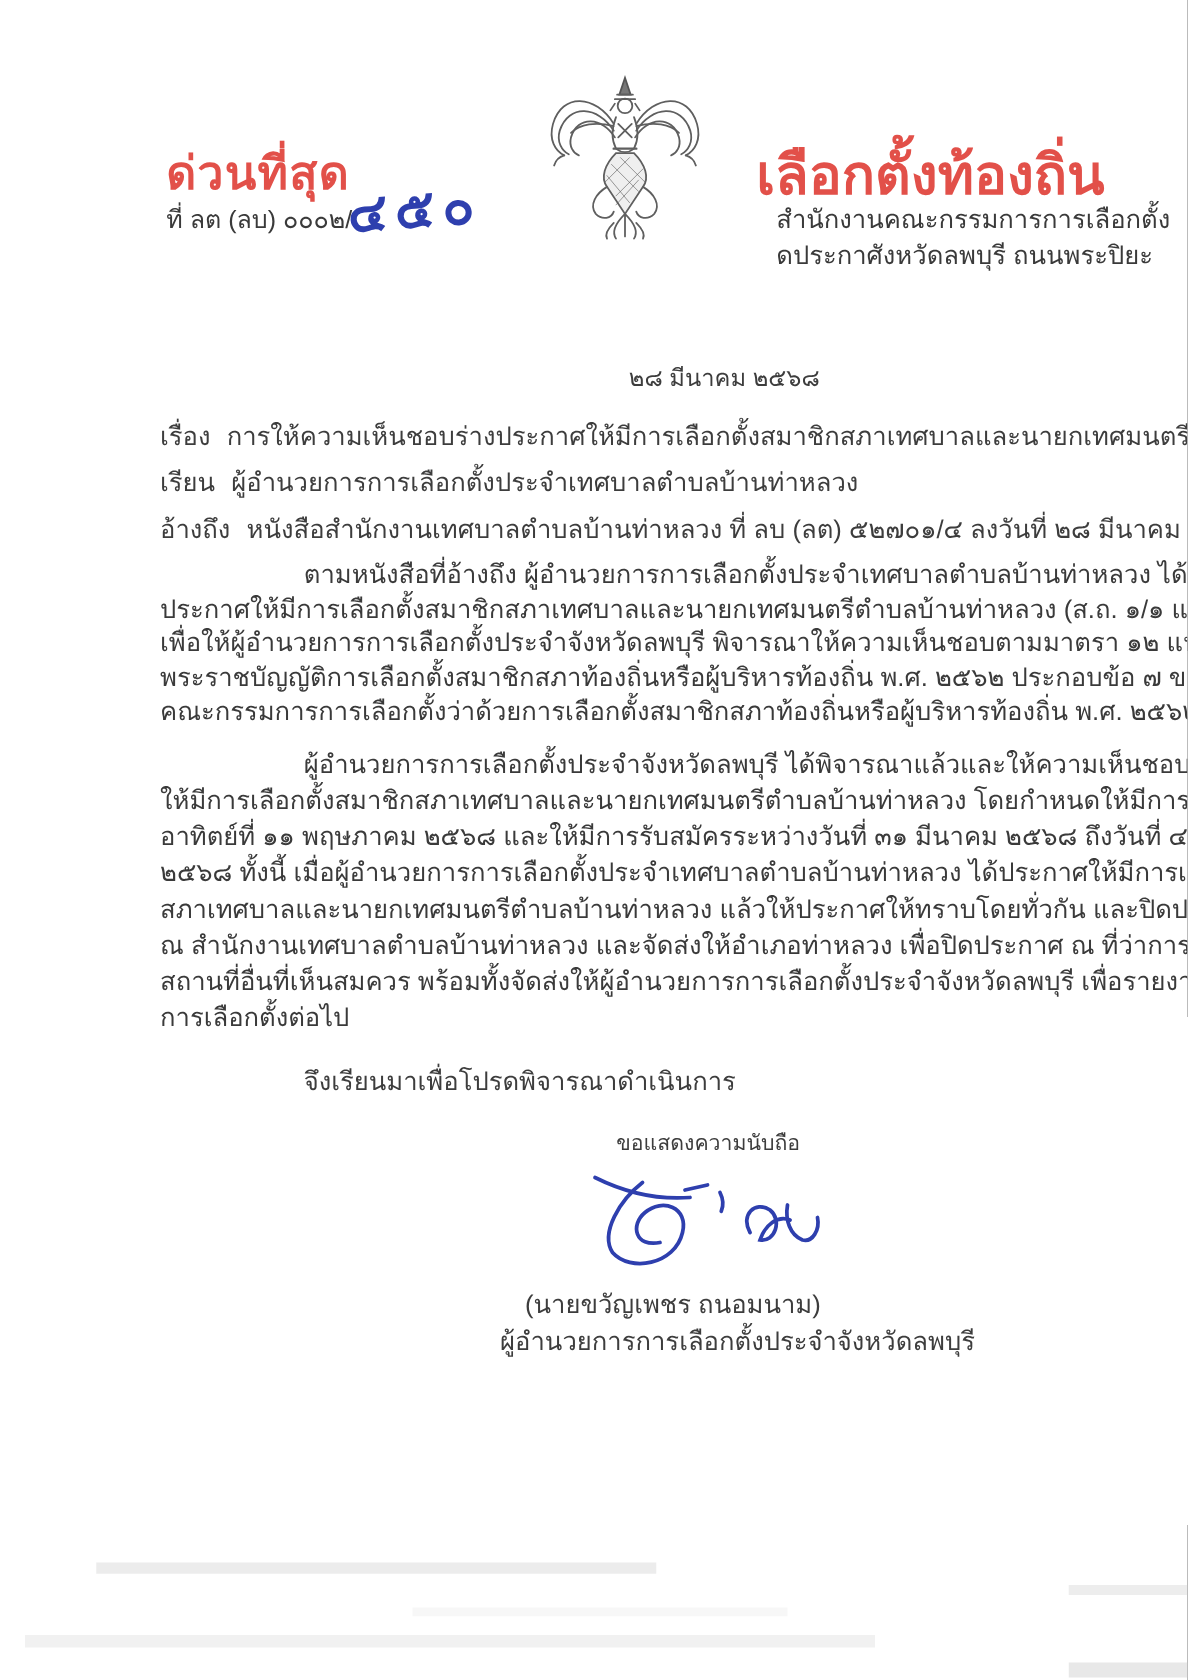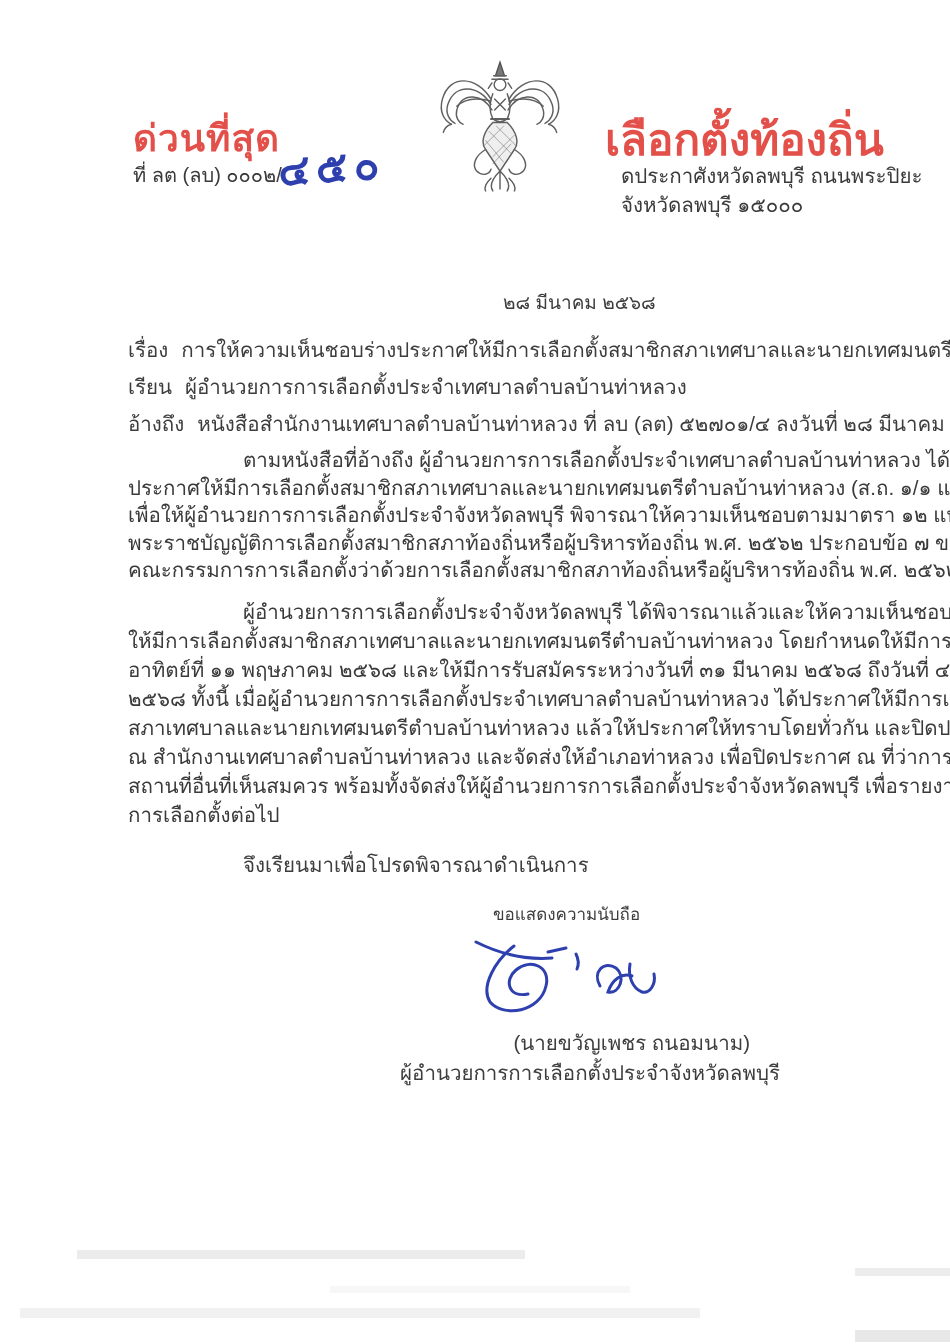--- a/index.html
+++ b/index.html
@@ -33,21 +33,21 @@
   .date-line{left:503px;top:287px;font-size:19px;}
   .meta{left:128px;top:331px;font-size:20.5px;line-height:37px;}
   .meta .label{display:inline-block;margin-right:13px;}
   .para{font-size:20.5px;color:#3a3a3a;}
   .para1{left:128px;top:446px;line-height:27.5px;}
   .para2{left:128px;top:597px;line-height:29px;}
   .para .indent{padding-left:115px;}
   .closing-request{left:243px;top:848px;font-size:20.5px;}
   .salutation{left:493px;top:900px;font-size:17px;}
   .signature{left:452px;top:930px;width:232px;height:100px;}
-  .signer-name{left:420px;top:1026px;width:330px;text-align:right;font-size:20.5px;}
+  .signer-name{left:420px;top:1026px;width:330px;text-align:left;font-size:20.5px;}
   .signer-title{left:398px;top:1056px;width:384px;text-align:center;font-size:20.5px;}
   .footer{left:133px;top:1166px;font-size:20.5px;line-height:30px;}
   .artifact{position:absolute;pointer-events:none;}
   .a1{left:77px;top:1250px;width:448px;height:9px;background:#dcdcdc;opacity:.55;}
   .a2{left:20px;top:1308px;width:680px;height:10px;background:#e4e4e4;opacity:.5;}
   .a3{left:855px;top:1268px;width:95px;height:8px;background:#dedede;opacity:.55;}
   .a4{left:855px;top:1330px;width:95px;height:12px;background:#d8d8d8;opacity:.6;}
   .a5{left:330px;top:1286px;width:300px;height:7px;background:#ededed;opacity:.45;}
 </style>
 </head>
@@ -90,22 +90,22 @@
       <path d="M54 100 C44 106 38 116 44 124 C50 130 58 128 60 122"></path>
       <path d="M86 100 C96 106 102 116 96 124 C90 130 82 128 80 122"></path>
 
       <path d="M70 124 C62 132 58 140 62 146 M70 124 C78 132 82 140 78 146 M70 126 v18"></path>
       <path d="M60 132 C54 138 52 142 54 146 M80 132 C86 138 88 142 86 146"></path>
     </g>
   </svg>
 
   <div class="abs org-title">เลือกตั้งท้องถิ่น</div>
   <div class="abs org-address">
+    <div>สำนักงานคณะกรรมการการเลือกตั้ง</div>
     <div>ดประกาศังหวัดลพบุรี  ถนนพระปิยะ</div>
-    <div>จังหวัดลพบุรี  ๑๕๐๐๐</div>
   </div>
 
   <div class="abs date-line">๒๘ มีนาคม ๒๕๖๘</div>
 
   <div class="abs meta">
     <div>
       <span class="label">เรื่อง</span><span>การให้ความเห็นชอบร่างประกาศให้มีการเลือกตั้งสมาชิกสภาเทศบาลและนายกเทศมนตรีตำบลบ้านท่าหลวง</span>
     </div>
     <div>
       <span class="label">เรียน</span><span>ผู้อำนวยการการเลือกตั้งประจำเทศบาลตำบลบ้านท่าหลวง</span>

